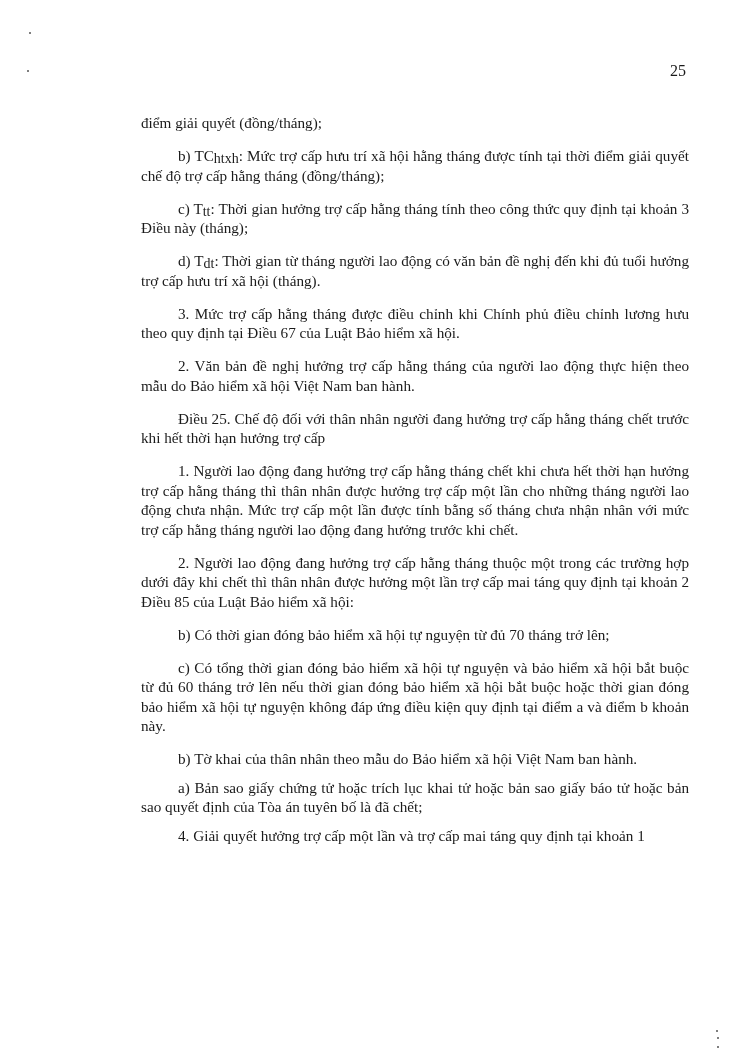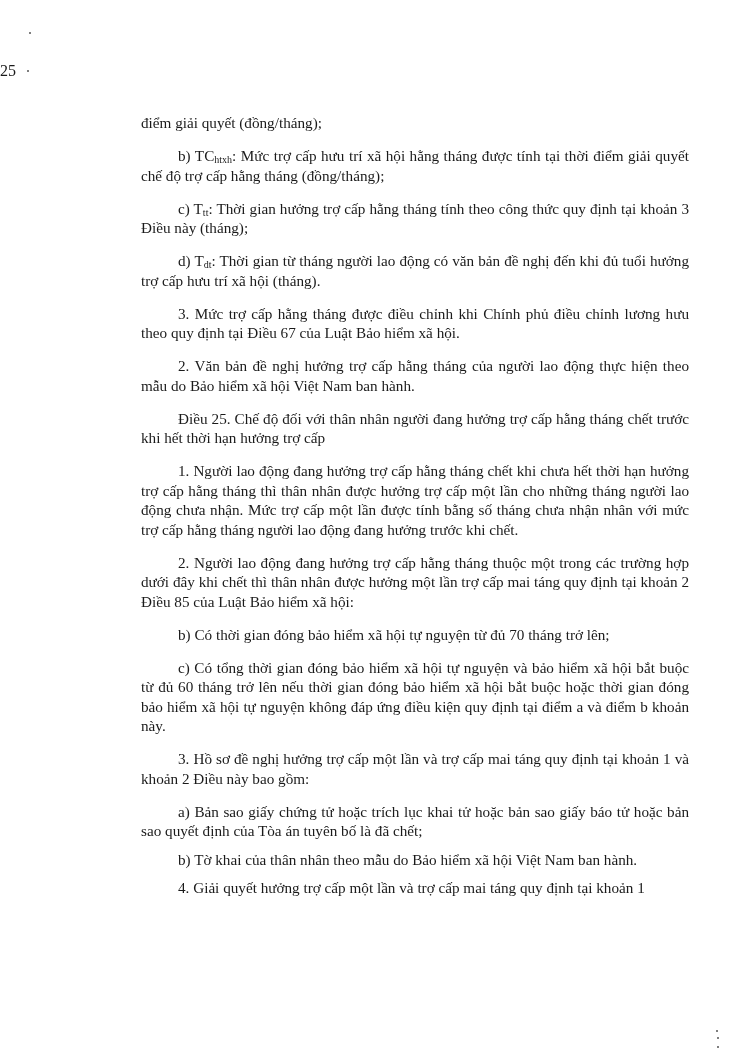--- a/index.html
+++ b/index.html
@@ -3,31 +3,31 @@
   <meta charset="utf-8">
   <style>
     html, body { margin: 0; padding: 0; background: #ffffff; }
     body {
       width: 745px; height: 1050px; position: relative; overflow: hidden;
       font-family: "Liberation Serif", "DejaVu Serif", serif;
       color: #1a1a1a;
     }
     .page-number {
       position: absolute; top: 62px; left: 0; width: 686px;
-      text-align: left; font-size: 16px;
+      text-align: right; font-size: 16px;
     }
     .content {
       position: absolute; top: 113px; left: 141px; width: 548px;
       font-size: 15.2px; line-height: 19.5px;
     }
     .p { margin: 0 0 13.5px 0; text-align: justify; text-indent: 37px; }
     .p.noindent { text-indent: 0; }
     .p.tight { margin-bottom: 9px; }
     .heading { font-weight: normal; }
-    sub { font-size: 10px; vertical-align: -2px; line-height: 0; }
+    sub { font-size: 14px; vertical-align: -2px; line-height: 0; }
     .mark { position: absolute; width: 2px; height: 2px; background: #555; border-radius: 1px; }
   </style>
 </head>
 <body>
 
 <div class="mark" style="top:32px;left:29px;"></div>
 <div class="mark" style="top:70px;left:27px;"></div>
 <div class="mark" style="top:1030px;left:716px;"></div>
 <div class="mark" style="top:1037px;left:717px;"></div>
 <div class="mark" style="top:1046px;left:717px;"></div>
@@ -51,20 +51,19 @@
 
   <p class="p">1. Người lao động đang hưởng trợ cấp hằng tháng chết khi chưa hết thời hạn hưởng trợ cấp hằng tháng thì thân nhân được hưởng trợ cấp một lần cho những tháng người lao động chưa nhận. Mức trợ cấp một lần được tính bằng số tháng chưa nhận nhân với mức trợ cấp hằng tháng người lao động đang hưởng trước khi chết.</p>
 
   <p class="p">2. Người lao động đang hưởng trợ cấp hằng tháng thuộc một trong các trường hợp dưới đây khi chết thì thân nhân được hưởng một lần trợ cấp mai táng quy định tại khoản 2 Điều 85 của Luật Bảo hiểm xã hội:</p>
 
 
   <p class="p">b) Có thời gian đóng bảo hiểm xã hội tự nguyện từ đủ 70 tháng trở lên;</p>
 
   <p class="p">c) Có tổng thời gian đóng bảo hiểm xã hội tự nguyện và bảo hiểm xã hội bắt buộc từ đủ 60 tháng trở lên nếu thời gian đóng bảo hiểm xã hội bắt buộc hoặc thời gian đóng bảo hiểm xã hội tự nguyện không đáp ứng điều kiện quy định tại điểm a và điểm b khoản này.</p>
 
-  <p class="p">3. Hồ sơ đề nghị hưởng trợ cấp một lần và trợ cấp mai táng quy định tại khoản 1 và khoản 2 Điều này bao gồm:</p>
+
+  <p class="p tight">b) Tờ khai của thân nhân theo mẫu do Bảo hiểm xã hội Việt Nam ban hành.</p>
 
   <p class="p tight">a) Bản sao giấy chứng tử hoặc trích lục khai tử hoặc bản sao giấy báo tử hoặc bản sao quyết định của Tòa án tuyên bố là đã chết;</p>
-
-  <p class="p tight">b) Tờ khai của thân nhân theo mẫu do Bảo hiểm xã hội Việt Nam ban hành.</p>
 
   <p class="p">4. Giải quyết hưởng trợ cấp một lần và trợ cấp mai táng quy định tại khoản 1</p>
 </div>
 
 </body></html>

